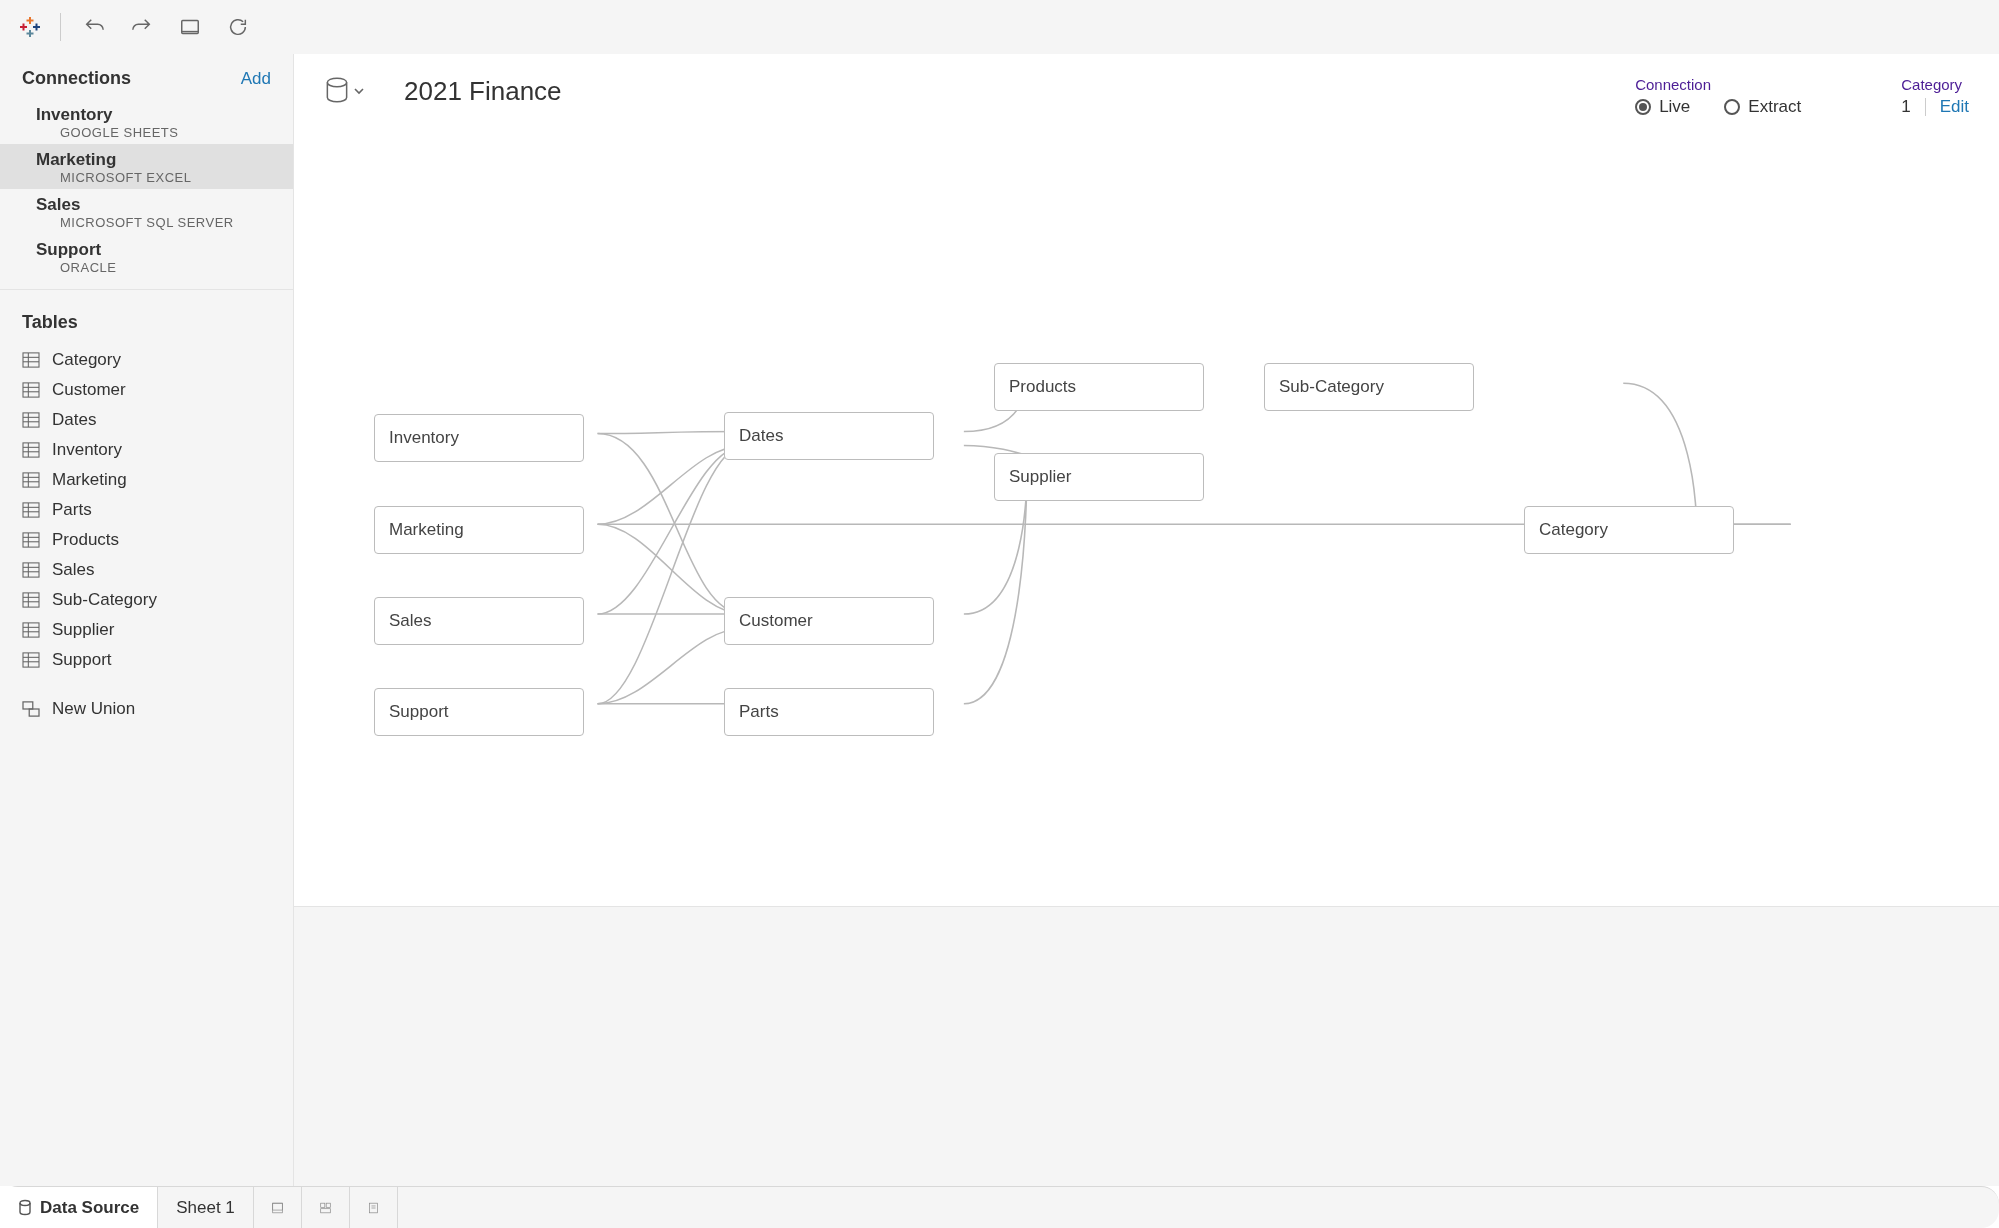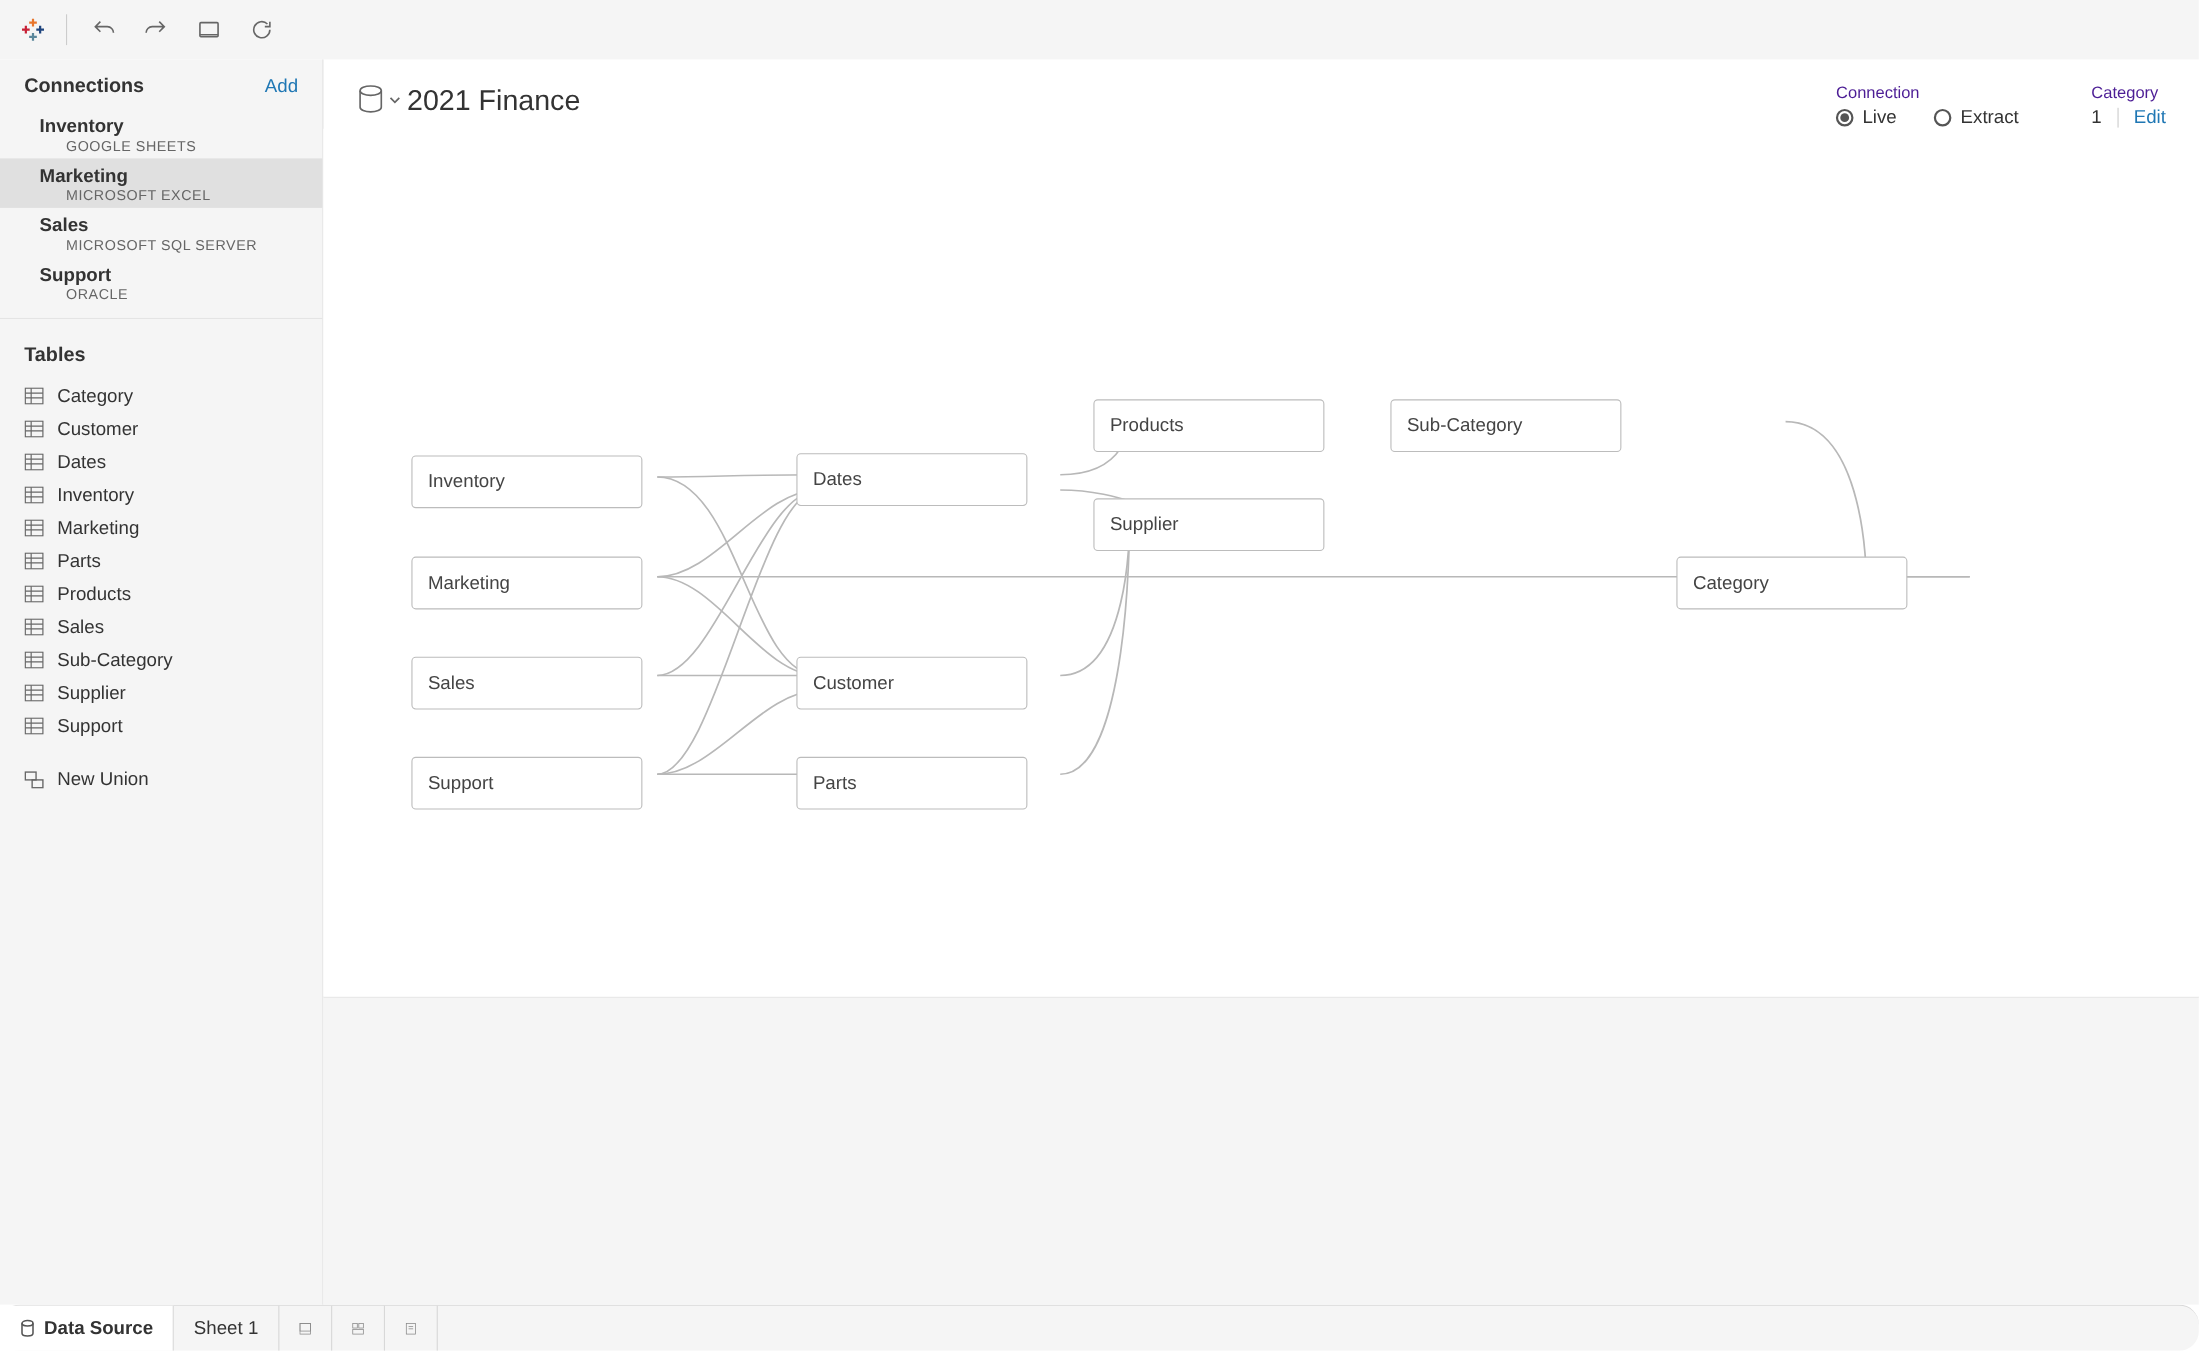--- a/index.html
+++ b/index.html
@@ -26,21 +26,21 @@
   .conn-name { font-weight:600; font-size:17px;}
   .conn-type { font-size:13px; color:#666; letter-spacing:.5px; padding-left:24px;}
   .tables-head { padding: 22px 22px 12px 22px; font-weight:600; font-size:18px; border-top:1px solid #e4e4e4; }
   .tbl-list { padding: 0 0 12px 0;}
   .tbl-item { display:flex; align-items:center; gap:12px; padding:5px 22px;font-size:17px; cursor:grab;}
   .tbl-icon { width:18px; height:16px; stroke:#666; fill:none; stroke-width:1.2; flex:0 0 18px;}
   .union-icon { width:18px; height:16px; stroke:#666; fill:none; stroke-width:1.4; flex:0 0 18px;}
 
   
   .canvas-wrap { flex:1; display:flex; flex-direction:column;}
-  .canvas-header { display:flex; align-items:flex-start; padding: 22px 30px 0 30px; gap:6px;}
+  .canvas-header { display:flex; align-items:flex-start; padding: 22px 30px 0 30px; gap:40px;}
   .ds-icon { width:26px; height:30px; stroke:#666; fill:none; stroke-width:1.4;}
   .ds-title { font-size:26px; font-weight:400; color:#333;}
   .conn-toggle { margin-left:auto; }
   .sub-label { font-size:15px; color:#4c1d95;}
   .radio-row { display:flex; gap:34px; margin-top:4px;}
   .radio { display:flex; align-items:center; gap:8px; font-size:17px; cursor:pointer;justify-content:space-between;}
   .radio-dot { width:16px; height:16px; border-radius:50%; border:2px solid #555; display:flex; align-items:center; justify-content:center;}
   .radio-dot.sel::after{ content:""; width:8px;height:8px;border-radius:50%; background:#555;}
   .filters-block { margin-left:60px; margin-right:0; }
   .filters-row { display:flex; align-items:center; gap:14px; margin-top:4px; font-size:17px;}

